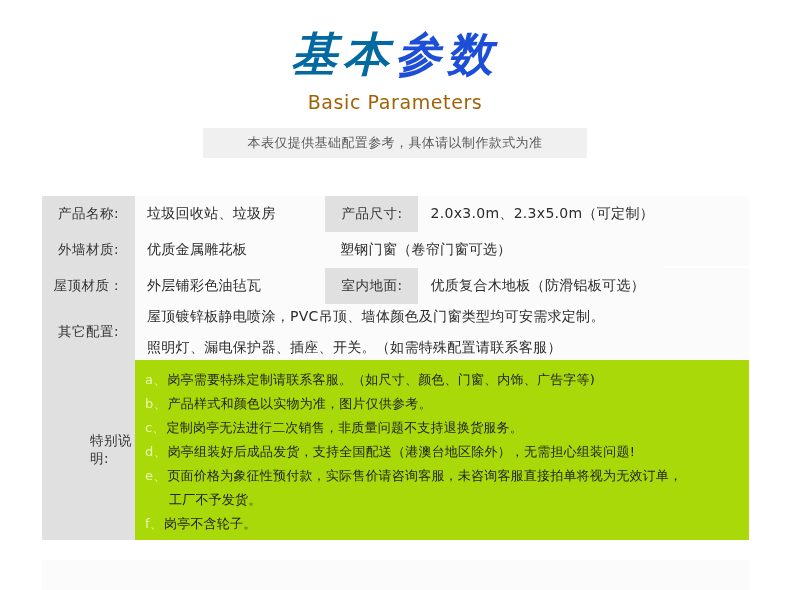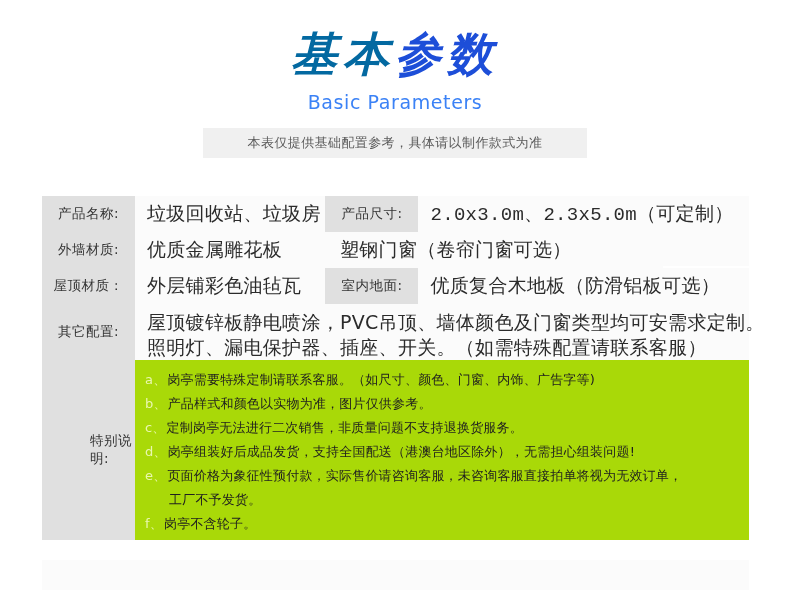--- a/index.html
+++ b/index.html
@@ -31,21 +31,21 @@
     letter-spacing: 6px;
     margin: 0;
     height: 58px;
   }
   .title-cn .t-red { color: #0369a1; }
   .title-cn .t-black { color: #1d4ed8; }
 
   .title-en {
     font-size: 19px;
     line-height: 24px;
-    color: #3b82f6;
+    color: #a16207;
     letter-spacing: 0.6px;
     margin: 6px 0 0 0;
     font-weight: 400;
   }
 
   .subtitle-bar {
     margin: 14px auto 0 auto;
     width: 384px;
     height: 30px;
     background: #f0f0f0;
@@ -84,44 +84,44 @@
     display: flex;
     align-items: center;
     justify-content: center;
     box-sizing: border-box;
     flex: 0 0 auto;
     letter-spacing: 0.5px;
   }
   .cell-value {
     background: #fbfbfb;
     color: #2b2b2b;
-    font-size: 19px;
+    font-size: 14px;
     display: flex;
     align-items: center;
     box-sizing: border-box;
     padding-left: 12px;
     letter-spacing: 0.3px;
   }
 
   
   .row-split { height: 36px; }
   .row-split .cell-label { width: 93px; height: 36px; text-align: right; }
   .row-split .cell-value { height: 36px; }
   .row-split .v-left  { width: 193px; }
-  .row-split .v-right { width: 335px; font-family: Liberation Mono, monospace; }
+  .row-split .v-right { width: 335px; }
 
   
   .row-config { height: 56px; }
   .row-config .cell-label { width: 93px; height: 56px; }
   .row-config .cell-value {
     width: 614px;
     height: 56px;
     flex-direction: column;
     align-items: flex-start;
-    justify-content: flex-end;
+    justify-content: space-between;
   }
   .row-config .cfg-line {
     line-height: 25px;
     white-space: nowrap;
   }
 
   
   .row-notes { height: 180px; }
   .row-notes .cell-label { width: 93px; height: 180px; padding-left: 48px; }
   .notes-green {

